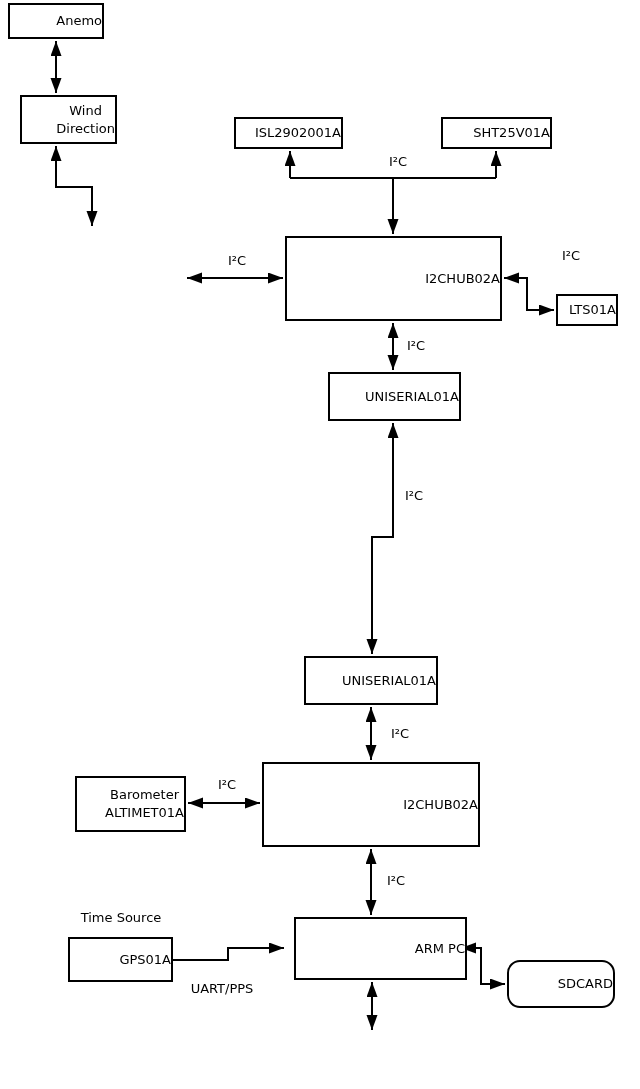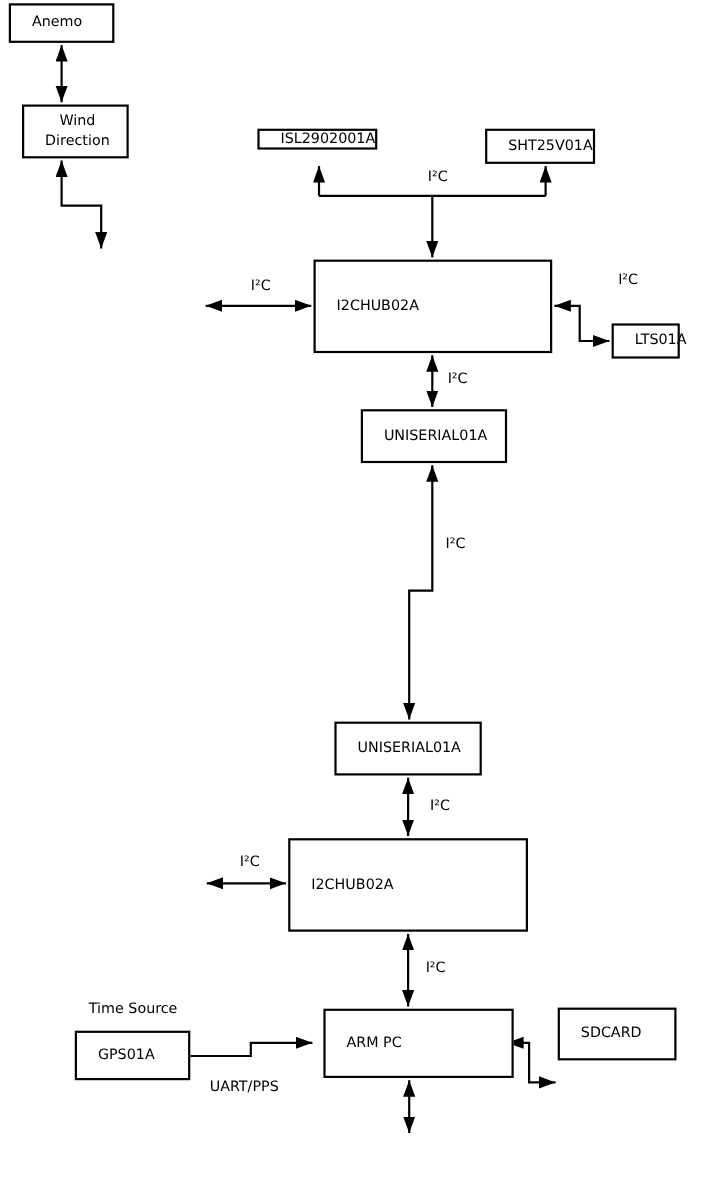--- a/index.html
+++ b/index.html
@@ -14,23 +14,22 @@
   }
   .edges { position: absolute; left: 0; top: 0; }
   .edges path { stroke: #000000; stroke-width: 2; fill: none; }
   .node {
     position: absolute;
     box-sizing: border-box;
     border: 2px solid #000000;
     background: #ffffff;
     display: flex;
     align-items: center;
-    justify-content: flex-start;
+    justify-content: flex-end;
     text-align: center;
-    padding-left: 19px;
   }
   .node .label {
     white-space: pre-line;
     font-size: 13px;
     line-height: 1.35;
   }
   .edge-label {
     position: absolute;
     transform: translate(-50%, -50%);
     font-size: 13px;
@@ -69,58 +68,62 @@
   <div class="node" style="left:8px; top:3px; width:96px; height:36px;">
     <span class="label">Anemo</span>
   </div>
 
   <div class="node" style="left:20px; top:95px; width:97px; height:49px;">
     <span class="label">Wind
 Direction</span>
   </div>
 
 
-  <div class="node" style="left:234px; top:117px; width:109px; height:19px;">
+  <div class="node" style="left:234px; top:117px; width:109px; height:32px;">
     <span class="label">ISL2902001A</span>
   </div>
 
-  <div class="node" style="left:441px; top:117px; width:100px; height:32px;">
+  <div class="node" style="left:441px; top:117px; width:111px; height:32px;">
     <span class="label">SHT25V01A</span>
   </div>
 
   <div class="node" style="left:285px; top:236px; width:217px; height:85px;">
     <span class="label">I2CHUB02A</span>
   </div>
 
   <div class="node" style="left:556px; top:294px; width:62px; height:32px;">
     <span class="label">LTS01A</span>
   </div>
 
   <div class="node" style="left:328px; top:372px; width:133px; height:49px;">
     <span class="label">UNISERIAL01A</span>
   </div>
 
   <div class="node" style="left:304px; top:656px; width:134px; height:49px;">
     <span class="label">UNISERIAL01A</span>
   </div>
 
+  <div class="node" style="left:75px; top:776px; width:111px; height:56px;">
+    <span class="label">Barometer
+ALTIMET01A</span>
+  </div>
 
   <div class="node" style="left:262px; top:762px; width:218px; height:85px;">
     <span class="label">I2CHUB02A</span>
   </div>
 
   <div class="node" style="left:68px; top:937px; width:105px; height:45px;">
     <span class="label">GPS01A</span>
   </div>
 
   <div class="node" style="left:294px; top:917px; width:173px; height:63px;">
     <span class="label">ARM PC</span>
   </div>
 
-  <div class="node" style="left:507px; top:916px; width:108px; height:48px;">
+  <div class="node" style="left:507px; top:960px; width:108px; height:48px;border-radius:13px;">
     <span class="label">SDCARD</span>
   </div>
 
 
   <span class="edge-label" style="left:398px; top:161px;">I²C</span>
   <span class="edge-label" style="left:237px; top:260px;">I²C</span>
   <span class="edge-label" style="left:571px; top:255px;">I²C</span>
   <span class="edge-label" style="left:416px; top:345px;">I²C</span>
   <span class="edge-label" style="left:414px; top:495px;">I²C</span>
   <span class="edge-label" style="left:400px; top:733px;">I²C</span>

